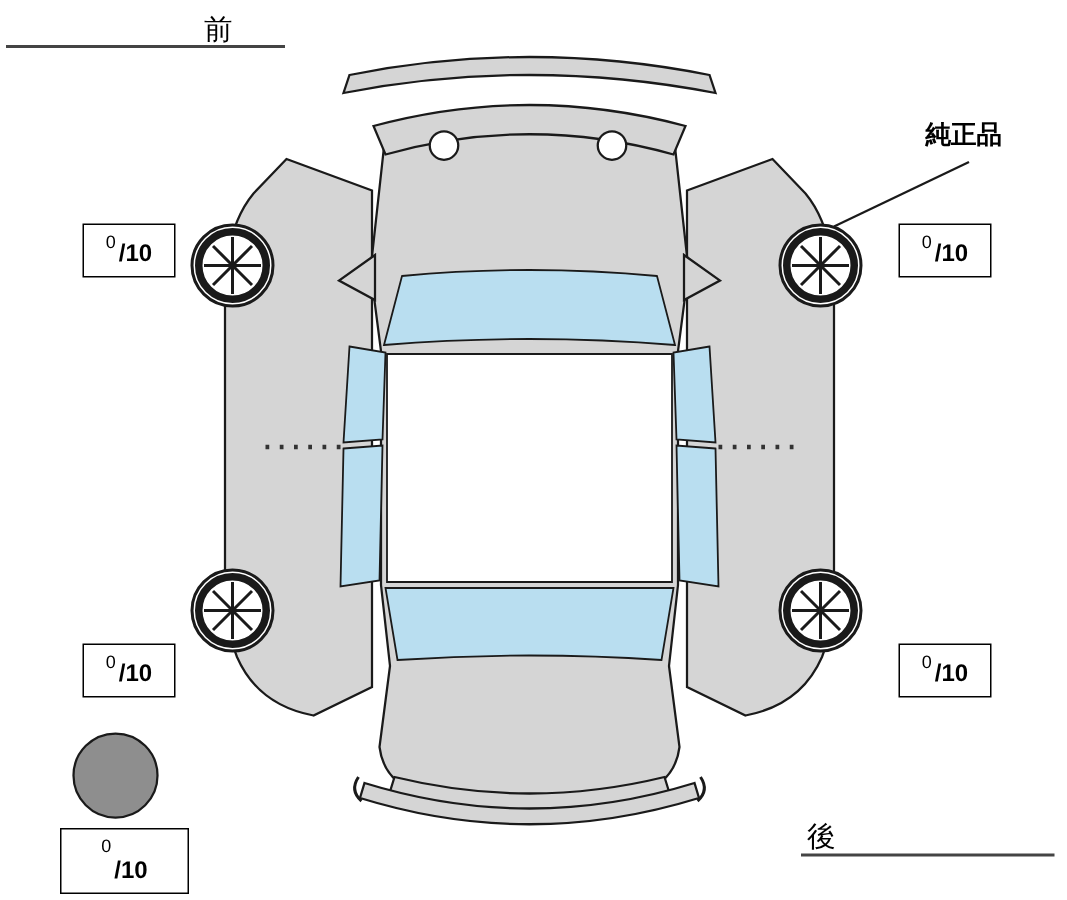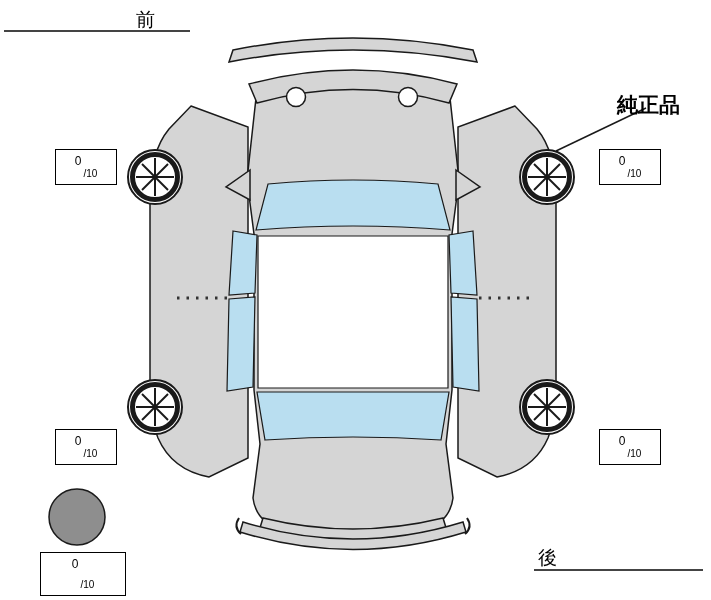--- a/index.html
+++ b/index.html
@@ -11,41 +11,41 @@
     overflow:hidden;
   }
   .diagram-svg{position:absolute;left:0;top:0;}
   .label{
     position:absolute;
     color:#000;
     white-space:nowrap;
   }
   .label-front{left:136px;top:7px;font-size:19px;}
   .label-rear{left:538px;top:545px;font-size:19px;}
-  .label-genuine{left:617px;top:91px;font-size:21px;font-weight:bold;}
+  .label-genuine{left:617px;top:78px;font-size:17px;font-weight:bold;}
   .score-box{
     position:absolute;
     width:62px;height:36px;
     background:#fff;
     border:1px solid #000;
     box-sizing:border-box;
     display:flex;
     flex-direction:row;
     justify-content:center;
     gap:2px;
   }
   .score-box-large{width:86px;height:44px;}
   .score-value{
     font-size:12px;
     align-self:flex-start;
     margin-top:4px;
   }
   .score-max{
-    font-size:10px;
-    font-weight:normal;
+    font-size:16px;
+    font-weight:bold;
     align-self:flex-end;
     margin-bottom:5px;
   }
   .pos-fl{left:55px;top:149px;}
   .pos-fr{left:599px;top:149px;}
   .pos-rl{left:55px;top:429px;}
   .pos-rr{left:599px;top:429px;}
   .pos-spare{left:40px;top:552px;}
 </style>
 </head>

